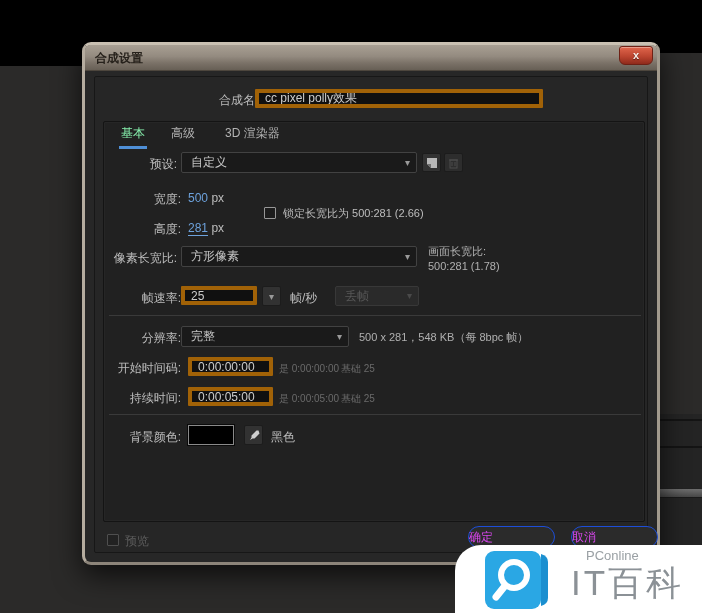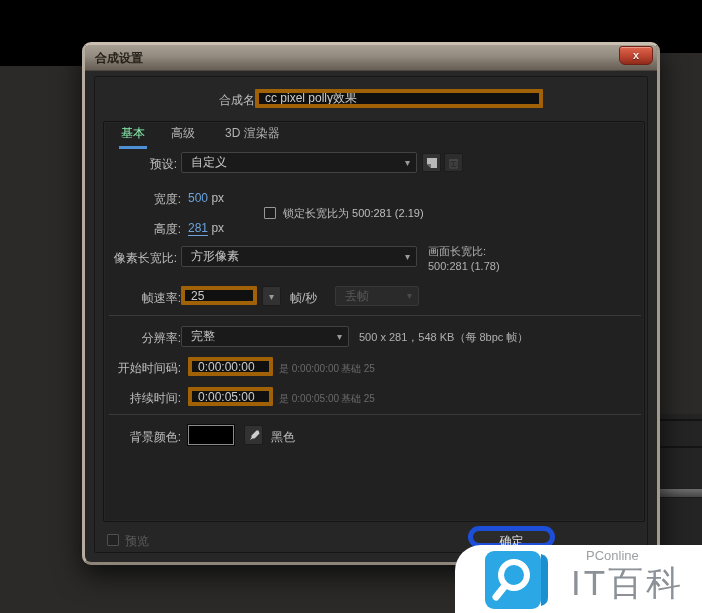--- a/index.html
+++ b/index.html
@@ -56,22 +56,22 @@
   .dim-txt { position:absolute; font-size:10px; color:#6a6a6a; }
   .cb { position:absolute; width:12px; height:12px; background:#1c1c1c; border:1px solid #979797; border-radius:1px; }
   .cb.dim { border-color:#4f4f4f; background:#222; }
 
   .icon-btn { position:absolute; width:19px; height:19px; background:#323232; border:1px solid #1c1c1c;
     border-radius:2px; display:flex; align-items:center; justify-content:center; }
   .icon-btn.flat { background:#2d2d2d; }
   .sep { position:absolute; left:24px; width:532px; height:1px; background:#3a3a3a; }
 
   .swatch { position:absolute; width:46px; height:20px; background:#000; border:1px solid #8a8a8a; outline:1px solid #0a0a0a; }
-  .pill-btn { position:absolute; width:87px; height:22px; border:5px solid #1d4ed8; border-radius:11px;
-    background:#2b2b2b; color:#e5e5e5; font-size:12px; text-align:center; line-height:20px; }
+  .pill-btn { position:absolute; width:87px; height:22px; border:1px solid #1d4ed8; border-radius:11px;
+    background:#2b2b2b; color:#d946ef; font-size:12px; text-align:left; line-height:20px; }
   .preview-lbl { position:absolute; font-size:12px; color:#5c5c5c; }
 
   
   .watermark { position:absolute; left:455px; top:545px; width:247px; height:76px; z-index:10;
     background:#ffffff; border-radius:26px 0 0 0; }
   .wm-icon { position:absolute; left:28px; top:5px; }
   .wm-brand { position:absolute; left:131px; top:3px; font-size:13px; color:#9aa0a4; }
   .wm-title { position:absolute; left:116px; top:15px; font-size:35px; color:#8b9196; letter-spacing:3px; }
 </style>
 </head>
@@ -131,21 +131,21 @@
         <rect x="2" y="3" width="7" height="8" fill="none" stroke="#4d4d4d"></rect>
           <line x1="1" y1="3" x2="10" y2="3" stroke="#4d4d4d"></line>
           <line x1="4" y1="5" x2="4" y2="9" stroke="#4d4d4d"></line>
           <line x1="7" y1="5" x2="7" y2="9" stroke="#4d4d4d"></line>
       </svg>
     </div>
 
     <span class="lbl" style="left:20px; top:146px; width:76px;">宽度:</span>
     <span class="val-txt" style="left:103px; top:146px;"><span class="blue">500</span> <span>px</span></span>
     <div class="cb" style="left:179px; top:162px;"></div>
-    <span class="val-txt" style="left:198px; top:161px; font-size:11px;">锁定长宽比为 500:281 (2.19)</span>
+    <span class="val-txt" style="left:198px; top:161px; font-size:11px;">锁定长宽比为 500:281 (2.66)</span>
     <span class="lbl" style="left:20px; top:176px; width:76px;">高度:</span>
     <span class="val-txt" style="left:103px; top:176px;"><span class="blue-u">281</span> <span>px</span></span>
 
     <span class="lbl" style="left:14px; top:205px; width:78px;">像素长宽比:</span>
     <div class="dropdown" style="left:96px; top:201px; width:236px;">
       <span>方形像素</span>
       <span class="chev">▾</span>
     </div>
     <span class="val-txt" style="left:343px; top:199px; font-size:11px; color:#b0b0b0;">画面长宽比:</span>
     <span class="val-txt" style="left:343px; top:215px; font-size:11px; color:#b0b0b0;">500:281 (1.78)</span>
@@ -187,20 +187,21 @@
     <div class="icon-btn" style="left:159px; top:380px; height:20px;">
       <svg width="12" height="12" viewBox="0 0 12 12">
         <path d="M10.5 1.5 l-2 0 -5 5 0 2 -1.5 2.5 2.5 -1.5 2 0 5 -5 z" fill="#cfcfcf"></path>
       </svg>
     </div>
     <span class="val-txt" style="left:186px; top:384px;">黑色</span>
 
     <div class="cb dim" style="left:22px; top:489px;"></div>
     <span class="preview-lbl" style="left:40px; top:488px;">预览</span>
     <div class="pill-btn" style="left:383px; top:481px;">确定</div>
+    <div class="pill-btn" style="left:486px; top:481px;">取消</div>
   </div>
 
   <div class="watermark">
     <div class="wm-icon">
       <svg width="70" height="60" viewBox="0 0 70 60">
         <rect x="2" y="1" width="56" height="58" rx="9" fill="#2aa7e4"></rect>
         <path d="M58 4 q7 2 7 8 v36 q0 6 -7 8 z" fill="#1b8fd0"></path>
         <circle cx="31" cy="25" r="13" fill="none" stroke="#ffffff" stroke-width="6"></circle>
         <line x1="21" y1="37" x2="13" y2="47" stroke="#ffffff" stroke-width="7" stroke-linecap="round"></line>
       </svg>

